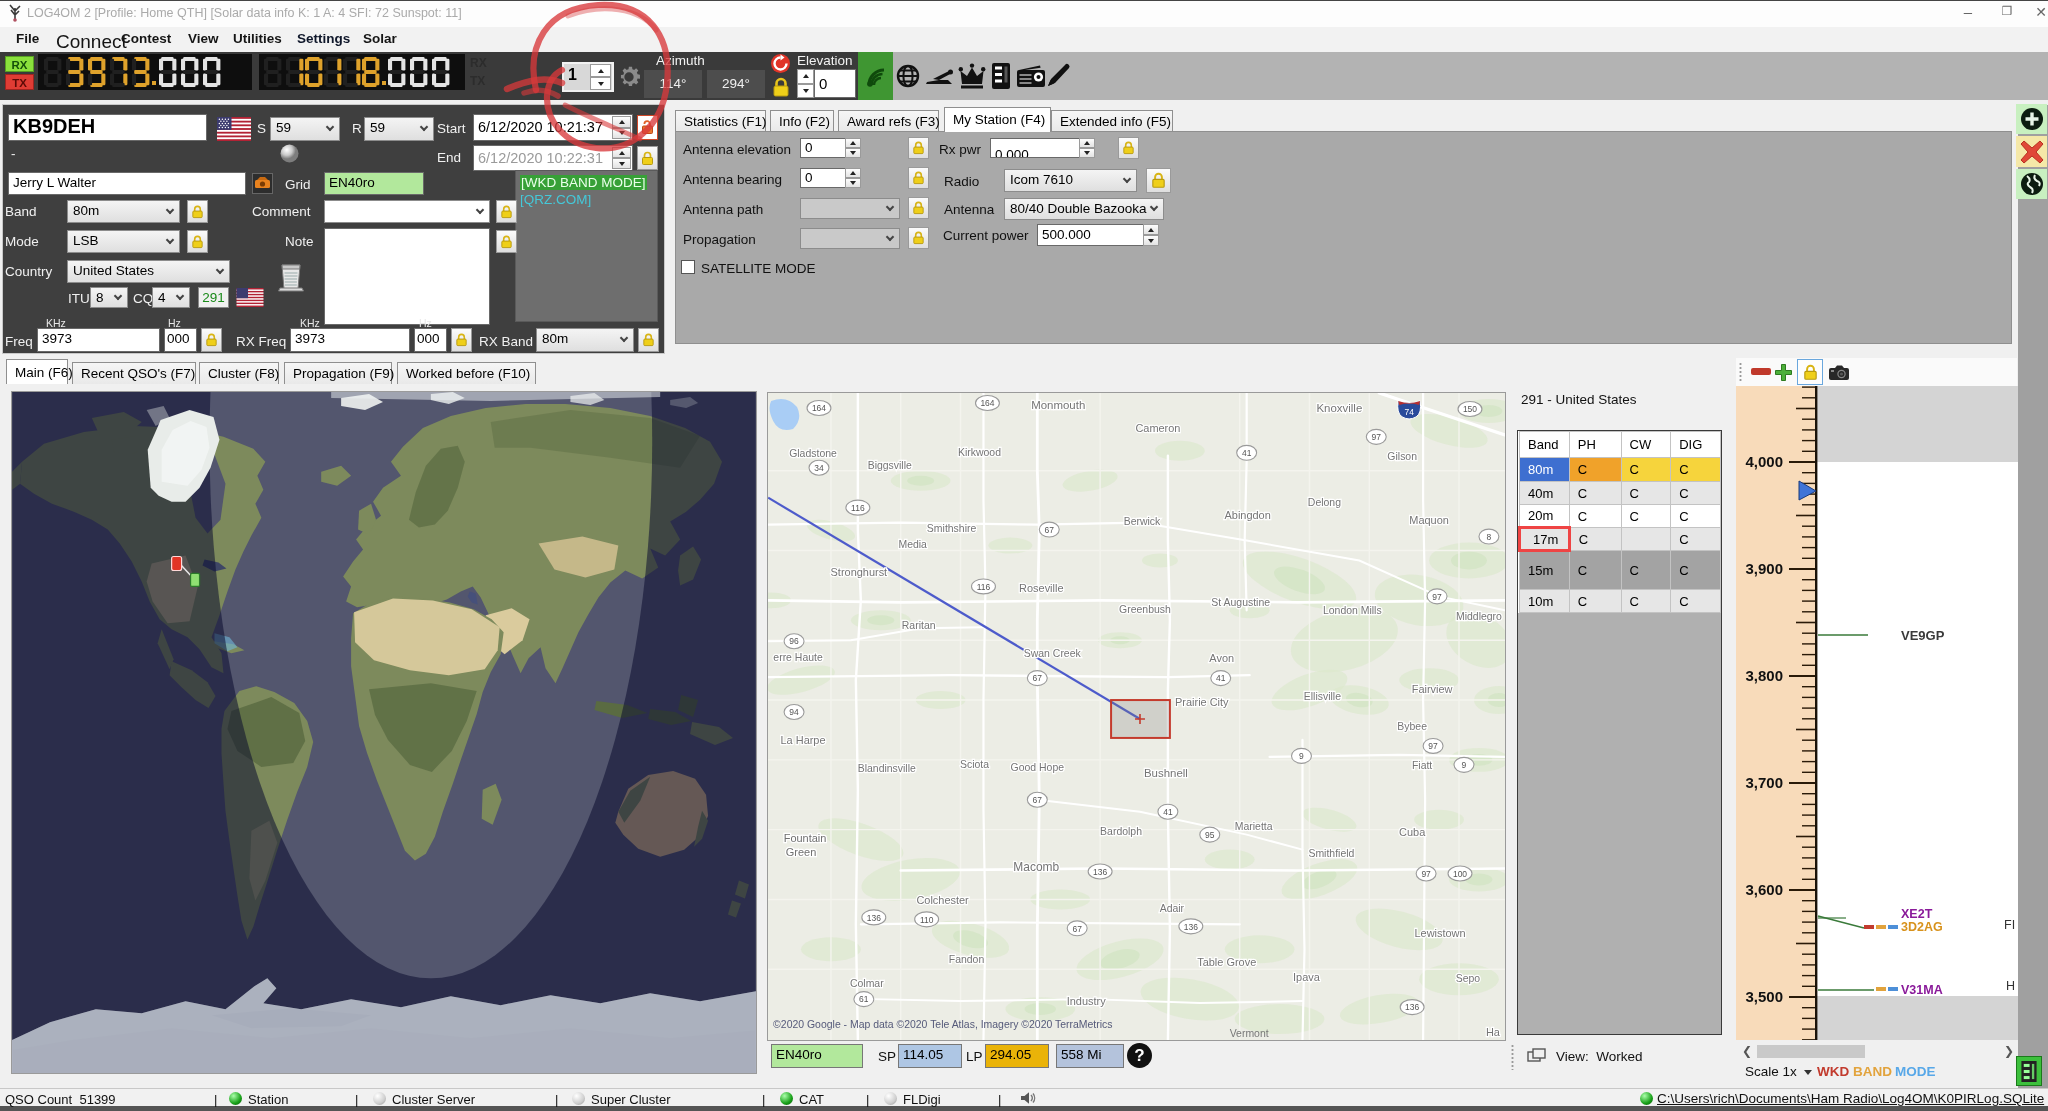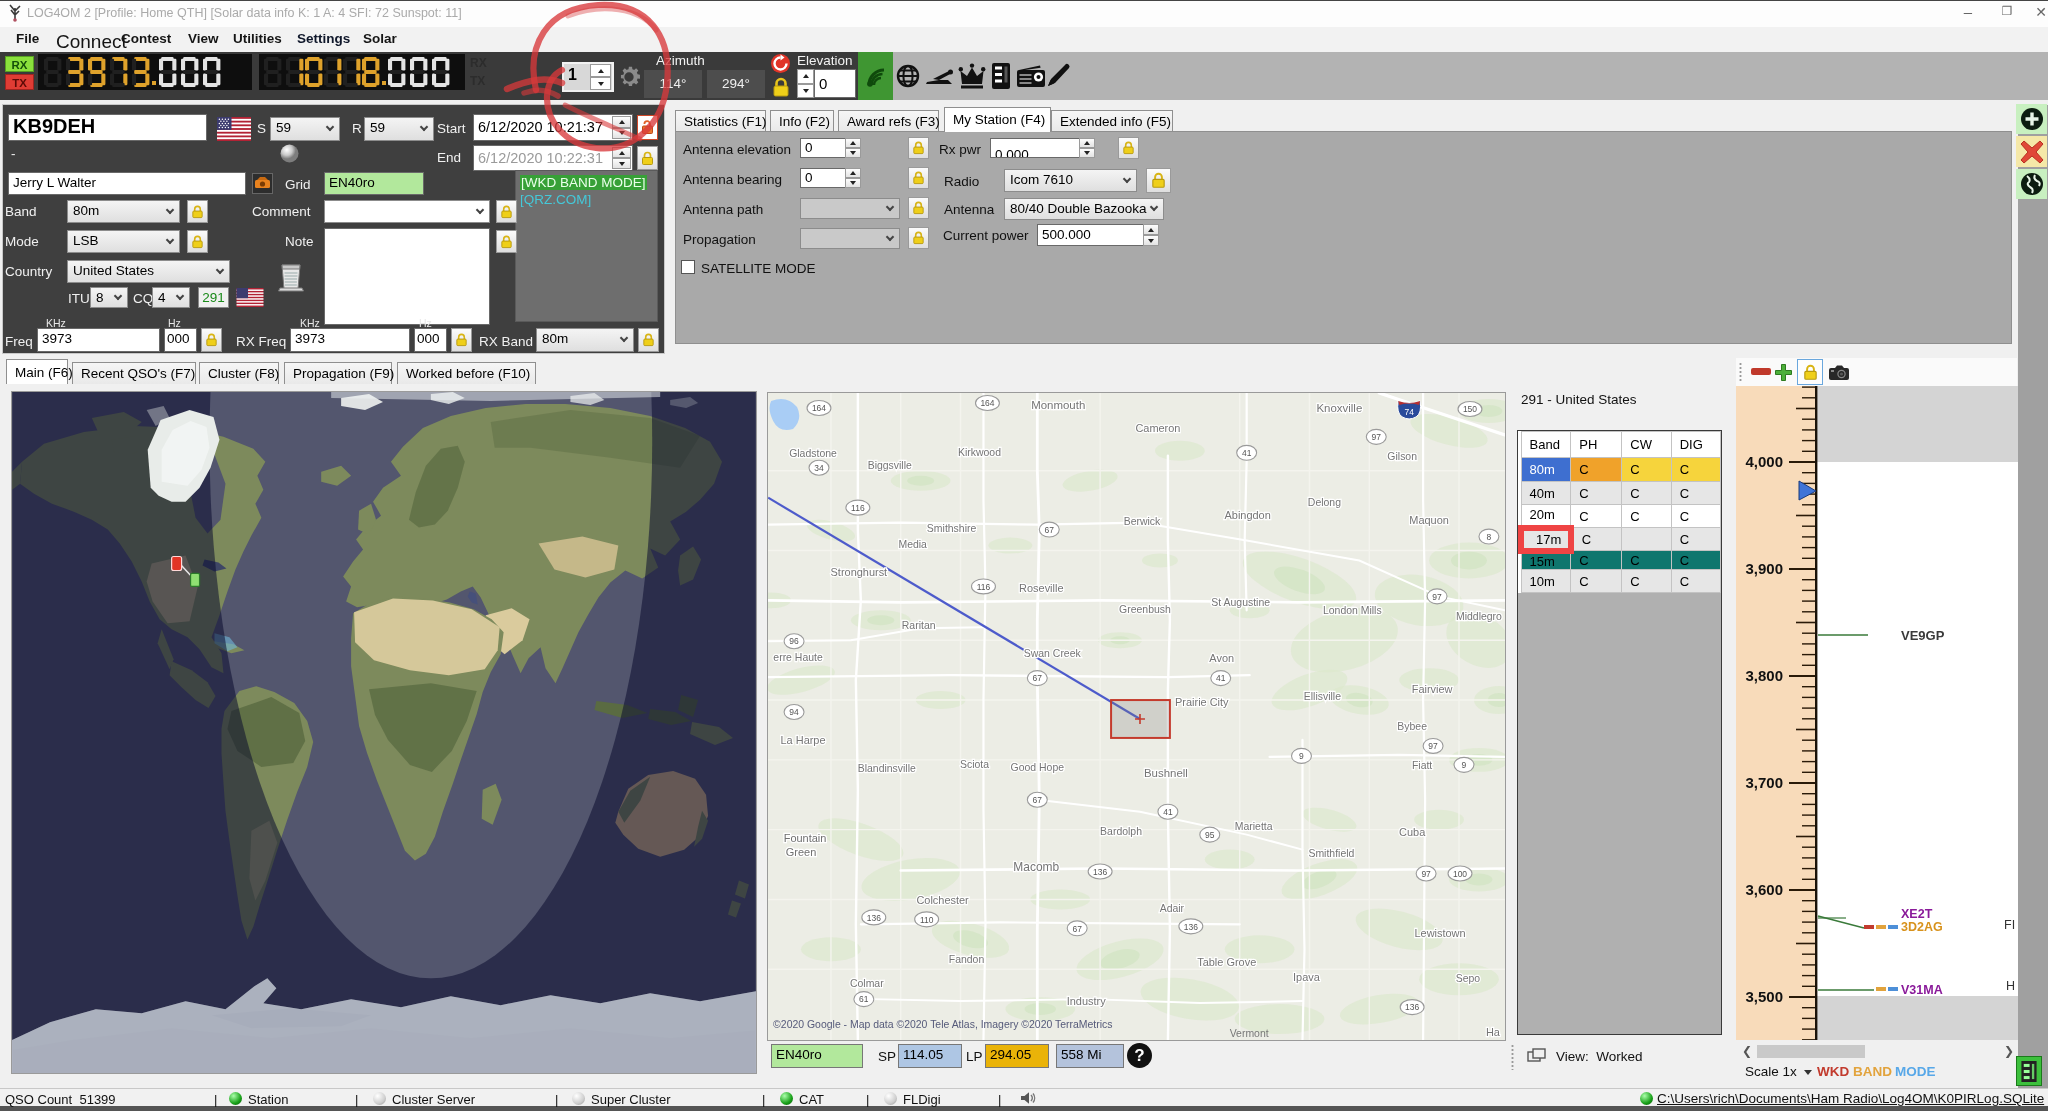--- a/index.html
+++ b/index.html
@@ -851,26 +851,26 @@
  <td style="border:1px solid #c3c3c3;padding-left:8px">C</td>
  <td style="border:1px solid #c3c3c3;padding-left:8px">C</td>
           </tr>
 <tr style="height:23px;background:#fff">
  <td style="border:1px solid #c3c3c3;padding-left:8px">20m</td>
  <td style="border:1px solid #c3c3c3;padding-left:8px">C</td>
  <td style="border:1px solid #c3c3c3;padding-left:8px">C</td>
  <td style="border:1px solid #c3c3c3;padding-left:8px">C</td>
           </tr>
 <tr style="height:23px;background:#e6e6e6">
- <td style="border:6px solid #ef4444;padding-left:12px">17m</td>
+ <td style="border:3px solid #ef4444;padding-left:12px">17m</td>
  <td style="border:1px solid #c3c3c3;padding-left:8px">C</td>
  <td style="border:1px solid #c3c3c3;padding-left:8px"></td>
  <td style="border:1px solid #c3c3c3;padding-left:8px">C</td>
           </tr>
-<tr style="height:19px;background:#0f766e">
+<tr style="height:39px;background:#a3a3a3">
  <td style="border:1px solid #c3c3c3;padding-left:8px">15m</td>
  <td style="border:1px solid #c3c3c3;padding-left:8px">C</td>
  <td style="border:1px solid #c3c3c3;padding-left:8px">C</td>
  <td style="border:1px solid #c3c3c3;padding-left:8px">C</td>
           </tr>
 <tr style="height:23px;background:#e6e6e6">
  <td style="border:1px solid #c3c3c3;padding-left:8px">10m</td>
  <td style="border:1px solid #c3c3c3;padding-left:8px">C</td>
  <td style="border:1px solid #c3c3c3;padding-left:8px">C</td>
  <td style="border:1px solid #c3c3c3;padding-left:8px">C</td>

